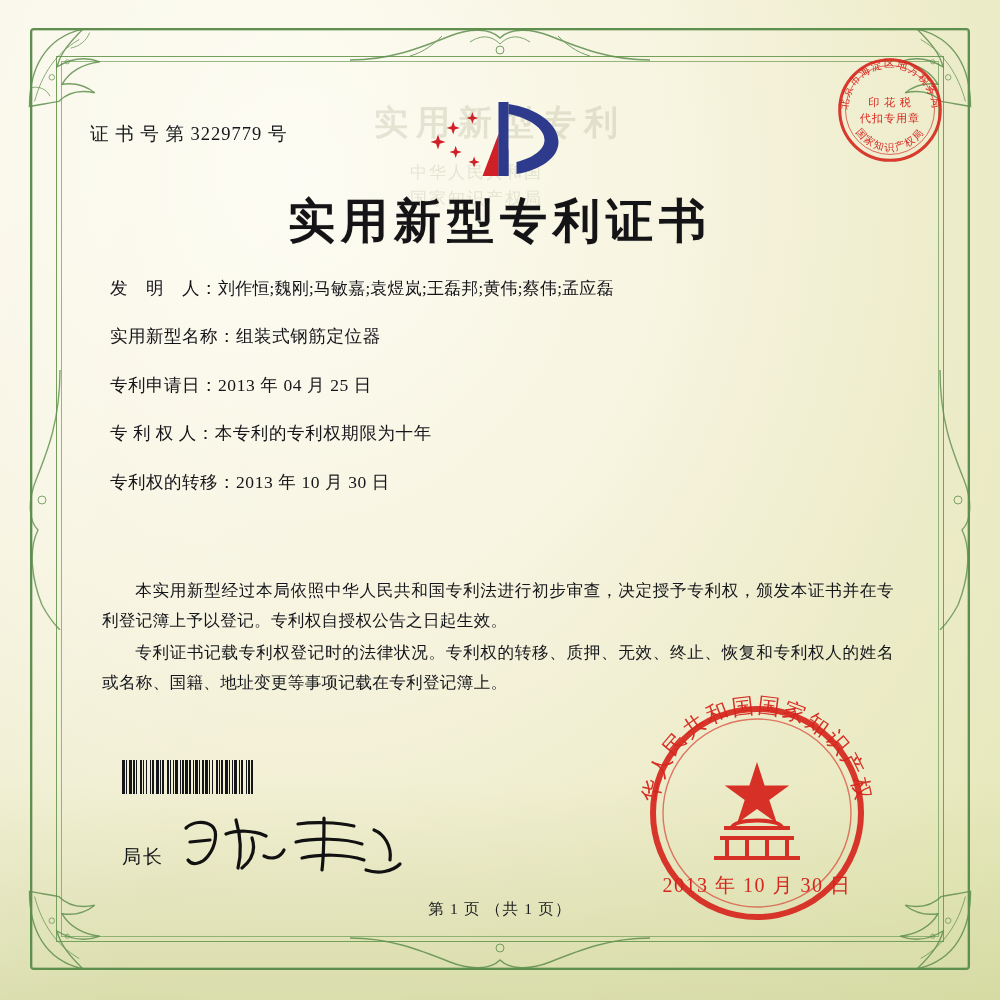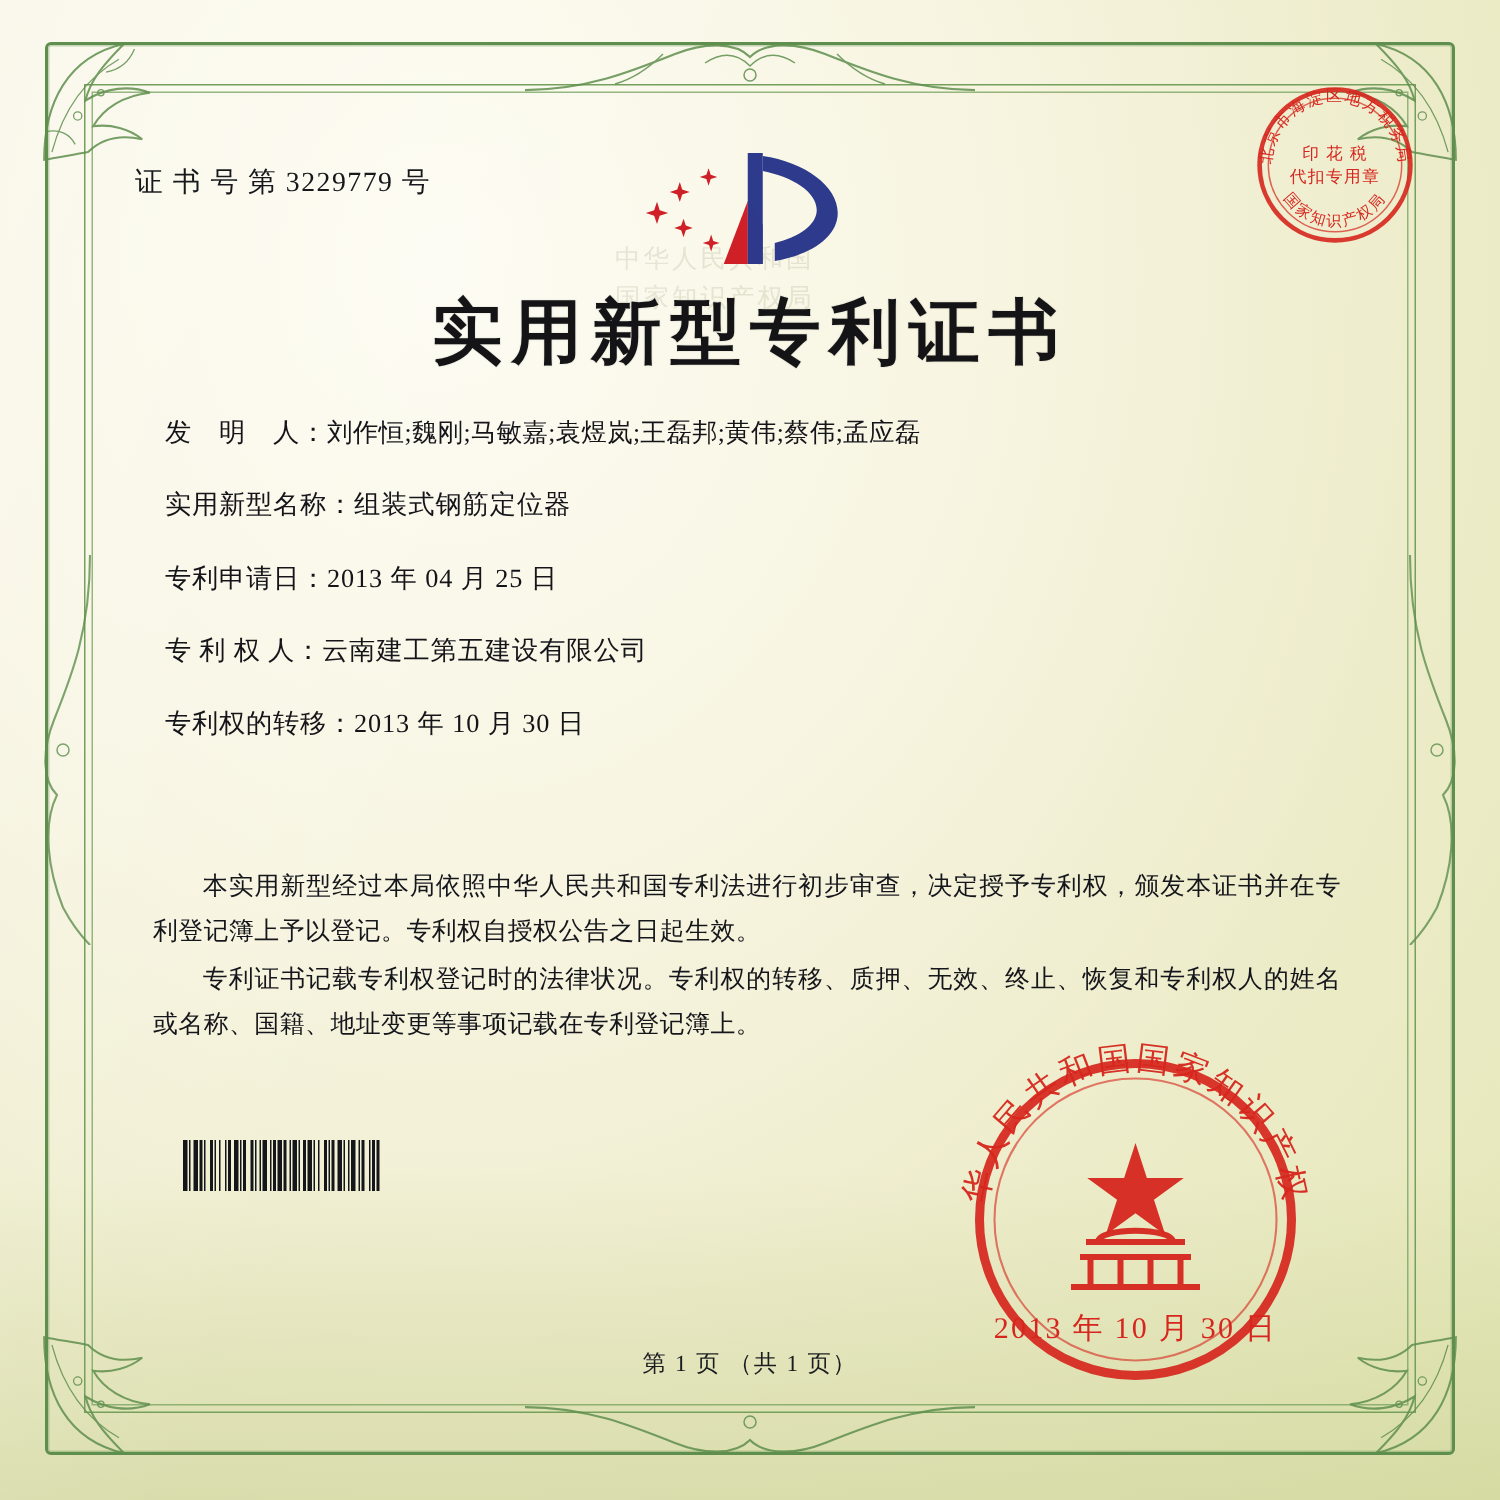--- a/index.html
+++ b/index.html
@@ -61,21 +61,21 @@
   }
   .edge-left{ left:26px; transform:translateY(-50%); }
   .edge-right{ right:26px; transform:translateY(-50%) scaleX(-1); }
 
   
   .content{
     position:absolute; left:80px; top:82px; right:80px; bottom:86px;
     color:#1d1f24;
   }
   .cert-no{
-    position:absolute; left:10px; top:26px;
+    position:absolute; left:10px; top:39px;
     font-size:18.5px; letter-spacing:1px; color:#16181c;
     font-family:"Liberation Serif", serif;
   }
   
   .logo{
     position:absolute; left:50%; top:8px; transform:translateX(-50%);
     width:175px; height:95px;
   }
   .logo svg{ width:100%; height:100%; display:block; }
 
@@ -220,20 +220,21 @@
   </div>
   <div class="edge-right">
     <svg viewBox="0 0 42 260" fill="none" stroke="#5f8f4e" stroke-width="1.4">
       <path d="M34 0 C34 50 22 80 10 110 C2 130 2 150 12 160 C2 180 6 210 16 235 C24 250 30 256 34 260"></path>
       <circle cx="16" cy="130" r="4" stroke-width="1"></circle>
     </svg>
   </div>
 
   <div class="content">
 
+    <div class="ghost">实用新型专利</div>
     <div class="ghost2">中华人民共和国
 国家知识产权局</div>
 
     <div class="cert-no">证 书 号 第 3229779 号</div>
 
     <div class="logo">
       <svg viewBox="0 0 175 95">
         <g fill="#cf2027">
           <path d="M18 52 l5.6 1.8 1.9 5.6 1.8-5.6 5.7-1.8-5.7-1.9-1.8-5.6-1.9 5.6z"></path>
           <path d="M34 38 l5 1.6 1.7 5 1.6-5 5-1.6-5-1.7-1.6-5-1.7 5z"></path>
@@ -258,21 +259,21 @@
       <div class="field">
         <span class="lbl">实用新型名称：</span>
         <span class="val">组装式钢筋定位器</span>
       </div>
       <div class="field">
         <span class="lbl">专利申请日：</span>
         <span class="val">2013 年 04 月 25 日</span>
       </div>
       <div class="field">
         <span class="lbl">专 利 权 人：</span>
-        <span class="val">云南建工第五建设有限公司</span>
+        <span class="val">本专利的专利权期限为十年</span>
       </div>
       <div class="field">
         <span class="lbl">专利权的转移：</span>
         <span class="val">2013 年 10 月 30 日</span>
       </div>
     </div>
 
     <div class="paras">
       <p>本实用新型经过本局依照中华人民共和国专利法进行初步审查，决定授予专利权，颁发本证书并在专利登记簿上予以登记。专利权自授权公告之日起生效。</p>
       <p>专利证书记载专利权登记时的法律状况。专利权的转移、质押、无效、终止、恢复和专利权人的姓名或名称、国籍、地址变更等事项记载在专利登记簿上。</p>
@@ -354,20 +355,39 @@
         <i style="width:2px;background:#15161a"></i>
         <i style="width:3px;background:transparent"></i>
         <i style="width:1px;background:#15161a"></i>
         <i style="width:1px;background:transparent"></i>
         <i style="width:2px;background:#15161a"></i>
         <i style="width:1px;background:transparent"></i>
         <i style="width:2px;background:#15161a"></i>
         <i style="width:3px;background:transparent"></i>
       </div>
 
+    <div class="signature-row">
+      <div class="sig-label">局长</div>
+      <div class="sig-mark">
+        <svg viewBox="0 0 230 66" fill="none" stroke="#111" stroke-width="3.2" stroke-linecap="round">
+          <path d="M8 16 C14 10 26 8 34 14 C40 19 38 34 30 44 C24 52 14 54 10 48"></path>
+          <path d="M12 30 L32 28"></path>
+          <path d="M58 8 C62 22 64 40 60 56"></path>
+          <path d="M48 22 C58 18 76 18 88 24"></path>
+          <path d="M74 26 C78 38 74 48 64 56"></path>
+          <path d="M86 44 C94 48 102 46 106 38"></path>
+          <path d="M120 12 C134 10 158 10 176 14"></path>
+          <path d="M146 6 C146 24 146 42 144 58"></path>
+          <path d="M118 30 C136 26 166 26 184 32"></path>
+          <path d="M124 46 C142 42 168 42 186 48"></path>
+          <path d="M196 18 C206 22 214 34 212 48"></path>
+          <path d="M188 58 C200 62 214 60 222 52"></path>
+        </svg>
+      </div>
+    </div>
 
     <div class="footer">第 1 页 （共 1 页）</div>
   </div>
 
   <div class="seal-small">
     <svg viewBox="0 0 120 120">
       <defs>
         <path id="arcTopS" d="M16 60 A44 44 0 0 1 104 60"></path>
         <path id="arcBotS" d="M18 60 A42 42 0 0 0 102 60"></path>
       </defs>

